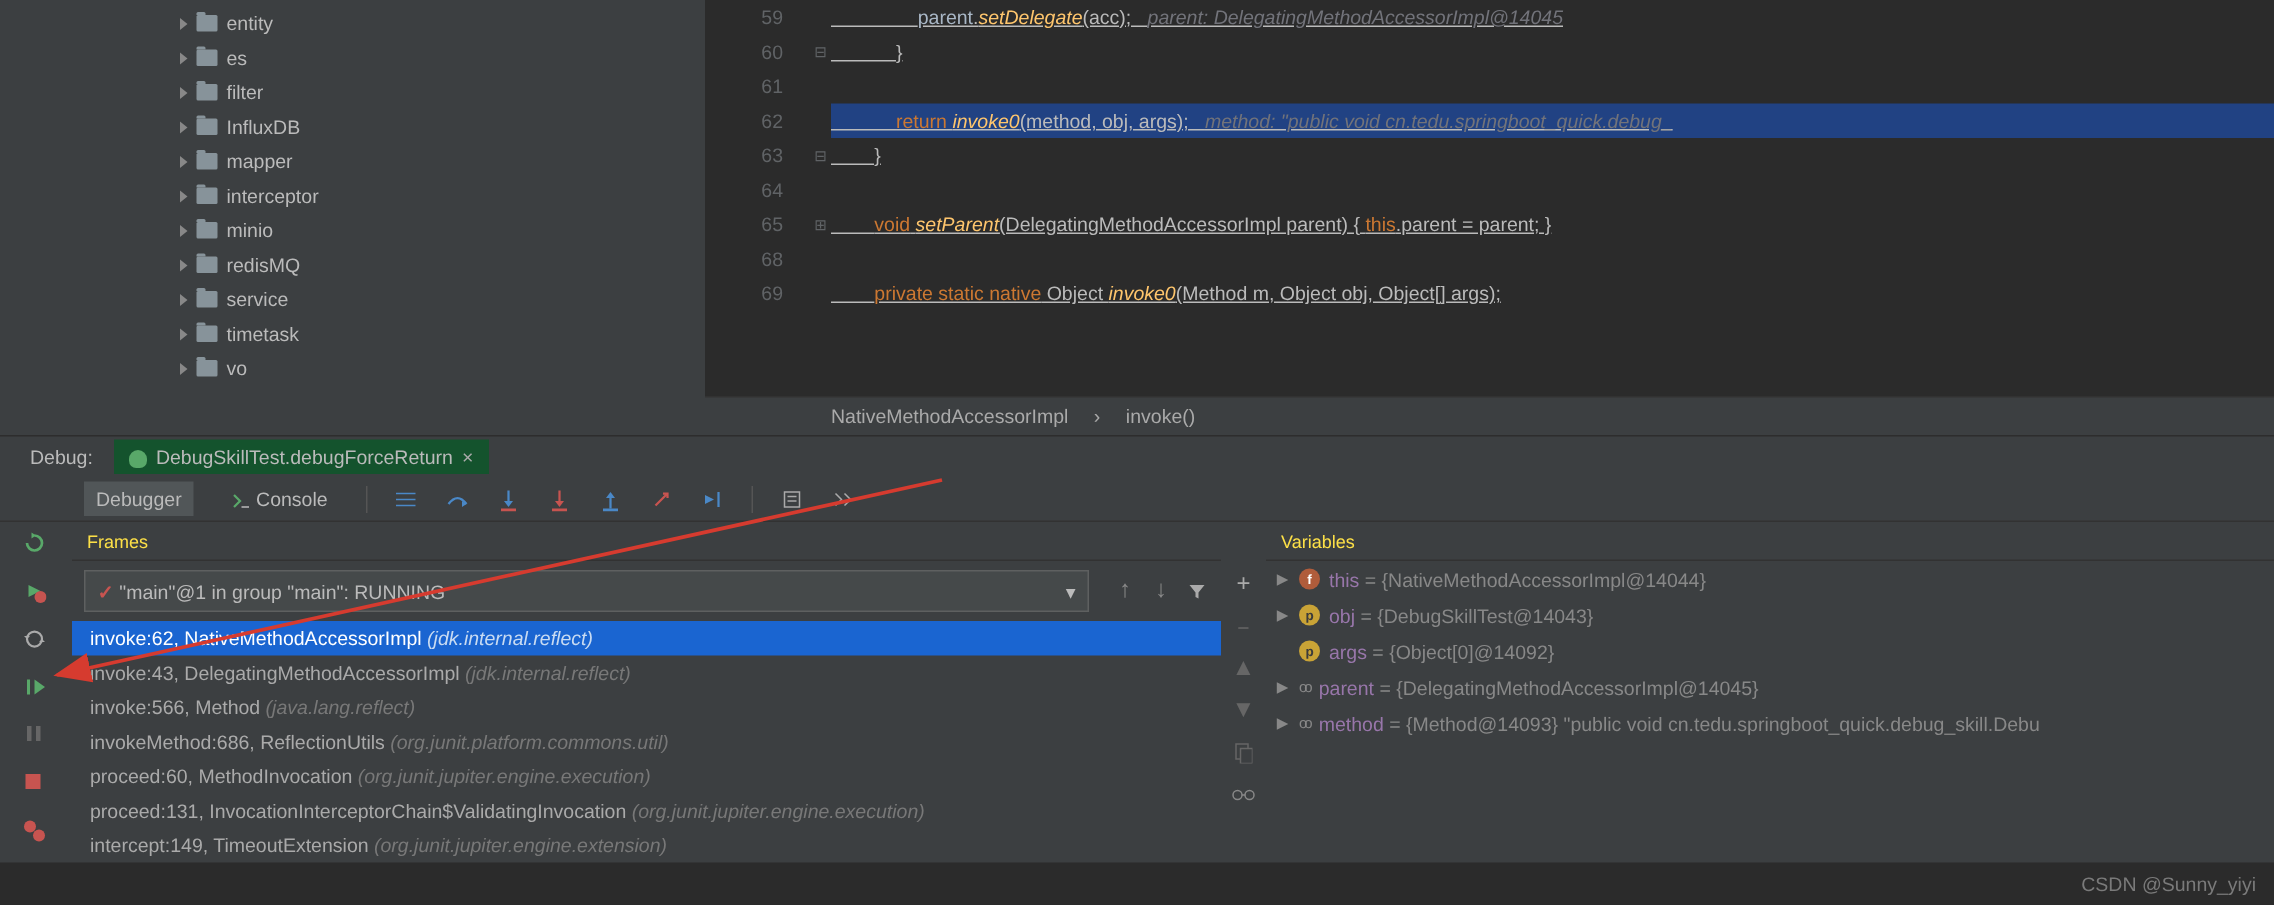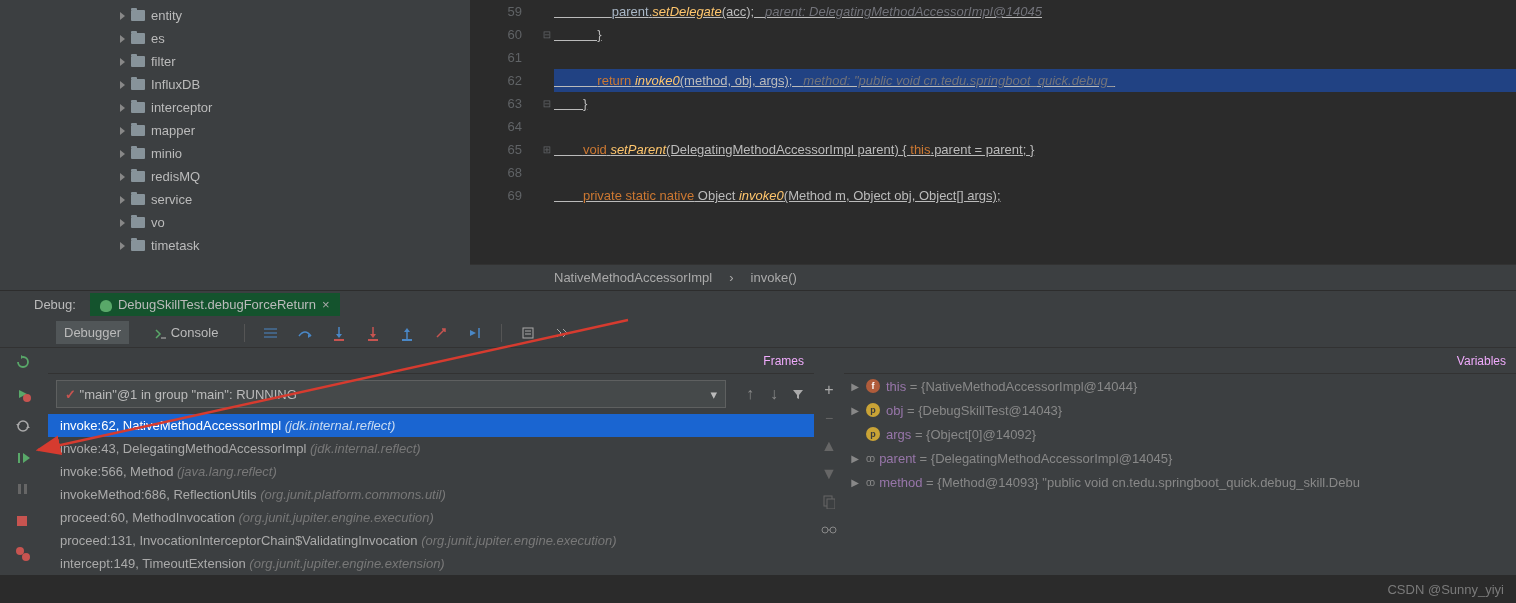--- a/index.html
+++ b/index.html
@@ -16,32 +16,32 @@
 .fold-col { position:absolute; left:70px; top:0; width:14px; }
 .fold-col .fm { height:23px; display:flex; align-items:center; justify-content:center; color:#606366; font-size:10px; }
 .code { margin-left:84px; font-family:Consolas,monospace; font-size:13px; }
 .cline { height:23px; line-height:23px; white-space:pre; }
 .cline.hl { background:#214283; }
 .kw { color:#cc7832; }
 .mth { color:#ffc66d; font-style:italic; }
 .cmt { color:#72737a; font-style:italic; }
 .typ { color:#a9b7c6; }
 .crumb { height:26px; background:#3c3f41; border-top:1px solid #323232; display:flex; align-items:center; padding-left:84px; color:#aaa; font-size:13px; gap:17px; position:absolute; bottom:0; left:0; right:0;}
-.debug-tab { height:28px; background:#3c3f41; border-top:1px solid #2d2d2d; display:flex; align-items:center; padding-left:34px; gap:14px; font-size:13px; }
+.debug-tab { height:28px; background:#3c3f41; border-top:1px solid #2d2d2d; display:flex; align-items:center; padding-left:20px; gap:14px; font-size:13px; }
 .debug-tab .act { background:#14532d; padding:4px 10px; display:flex; align-items:flex-end; gap:6px; }
 .bug { width:12px; height:12px; background:#59a869; border-radius:50% 50% 40% 40%; position:relative; }
 .debug-bar { height:30px; background:#3c3f41; display:flex; align-items:center; padding-left:56px; gap:18px; border-bottom:1px solid #323232; }
 .tab2 { font-size:13px; color:#bbb; padding:4px 8px; }
 .tab2.act { background:#515658; }
 .tbtn { width:16px; height:16px; display:flex; align-items:center; justify-content:center; }
 .bottom { display:flex; height:227px; }
 .leftcol { width:48px; background:#3c3f41; display:flex; flex-direction:column; align-items:center; gap:14px; padding-top:6px; }
 .lbtn { width:18px; height:18px; }
 .frames { flex:0 0 766px; background:#3c3f41; display:flex; flex-direction:column; }
-.pane-hdr { height:26px; display:flex; align-items:center; padding:0 10px; font-size:12px; color:#f0abfc; border-bottom:1px solid #323232;justify-content:flex-end; }
+.pane-hdr { height:26px; display:flex; align-items:center; padding:0 10px; font-size:12px; color:#fde047; border-bottom:1px solid #323232; }
 .thread-sel { margin:6px 8px; height:28px; background:#45494a; border:1px solid #5e6060; display:flex; align-items:center; padding:0 8px; font-size:13px; justify-content:space-between; }
 .frame-list { overflow:hidden; }
 .frame { height:23px; line-height:23px; padding-left:12px; font-size:13px; color:#aaa; white-space:nowrap; }
 .frame.sel { background:#1a65d1; color:#fff; }
 .frame .pkg { font-style:italic; color:#787878; }
 .frame.sel .pkg { color:#c8dbf2; }
 .vars { flex:1; background:#3c3f41; display:flex; }
 .vcol { width:30px; display:flex; flex-direction:column; align-items:center; gap:12px; padding-top:34px; }
 .vlist { flex:1; }
 .vrow { height:24px; display:flex; align-items:center; gap:6px; padding-left:6px; font-size:13px; }
@@ -80,51 +80,51 @@
         <span>filter</span>
       </div>
       <div class="tree-item">
         <span class="tri"></span>
         <span class="fold"></span>
         <span>InfluxDB</span>
       </div>
       <div class="tree-item">
         <span class="tri"></span>
         <span class="fold"></span>
+        <span>mapper</span>
+      </div>
+      <div class="tree-item">
+        <span class="tri"></span>
+        <span class="fold"></span>
         <span>interceptor</span>
       </div>
       <div class="tree-item">
         <span class="tri"></span>
         <span class="fold"></span>
-        <span>mapper</span>
-      </div>
-      <div class="tree-item">
-        <span class="tri"></span>
-        <span class="fold"></span>
         <span>minio</span>
       </div>
       <div class="tree-item">
         <span class="tri"></span>
         <span class="fold"></span>
         <span>redisMQ</span>
       </div>
       <div class="tree-item">
         <span class="tri"></span>
         <span class="fold"></span>
         <span>service</span>
       </div>
       <div class="tree-item">
         <span class="tri"></span>
         <span class="fold"></span>
+        <span>timetask</span>
+      </div>
+      <div class="tree-item">
+        <span class="tri"></span>
+        <span class="fold"></span>
         <span>vo</span>
-      </div>
-      <div class="tree-item">
-        <span class="tri"></span>
-        <span class="fold"></span>
-        <span>timetask</span>
       </div>
     </div>
   <div class="editor">
     <div class="gutter" id="gut">
         <div>59</div>
         <div>60</div>
         <div>61</div>
         <div>62</div>
         <div>63</div>
         <div>64</div>

